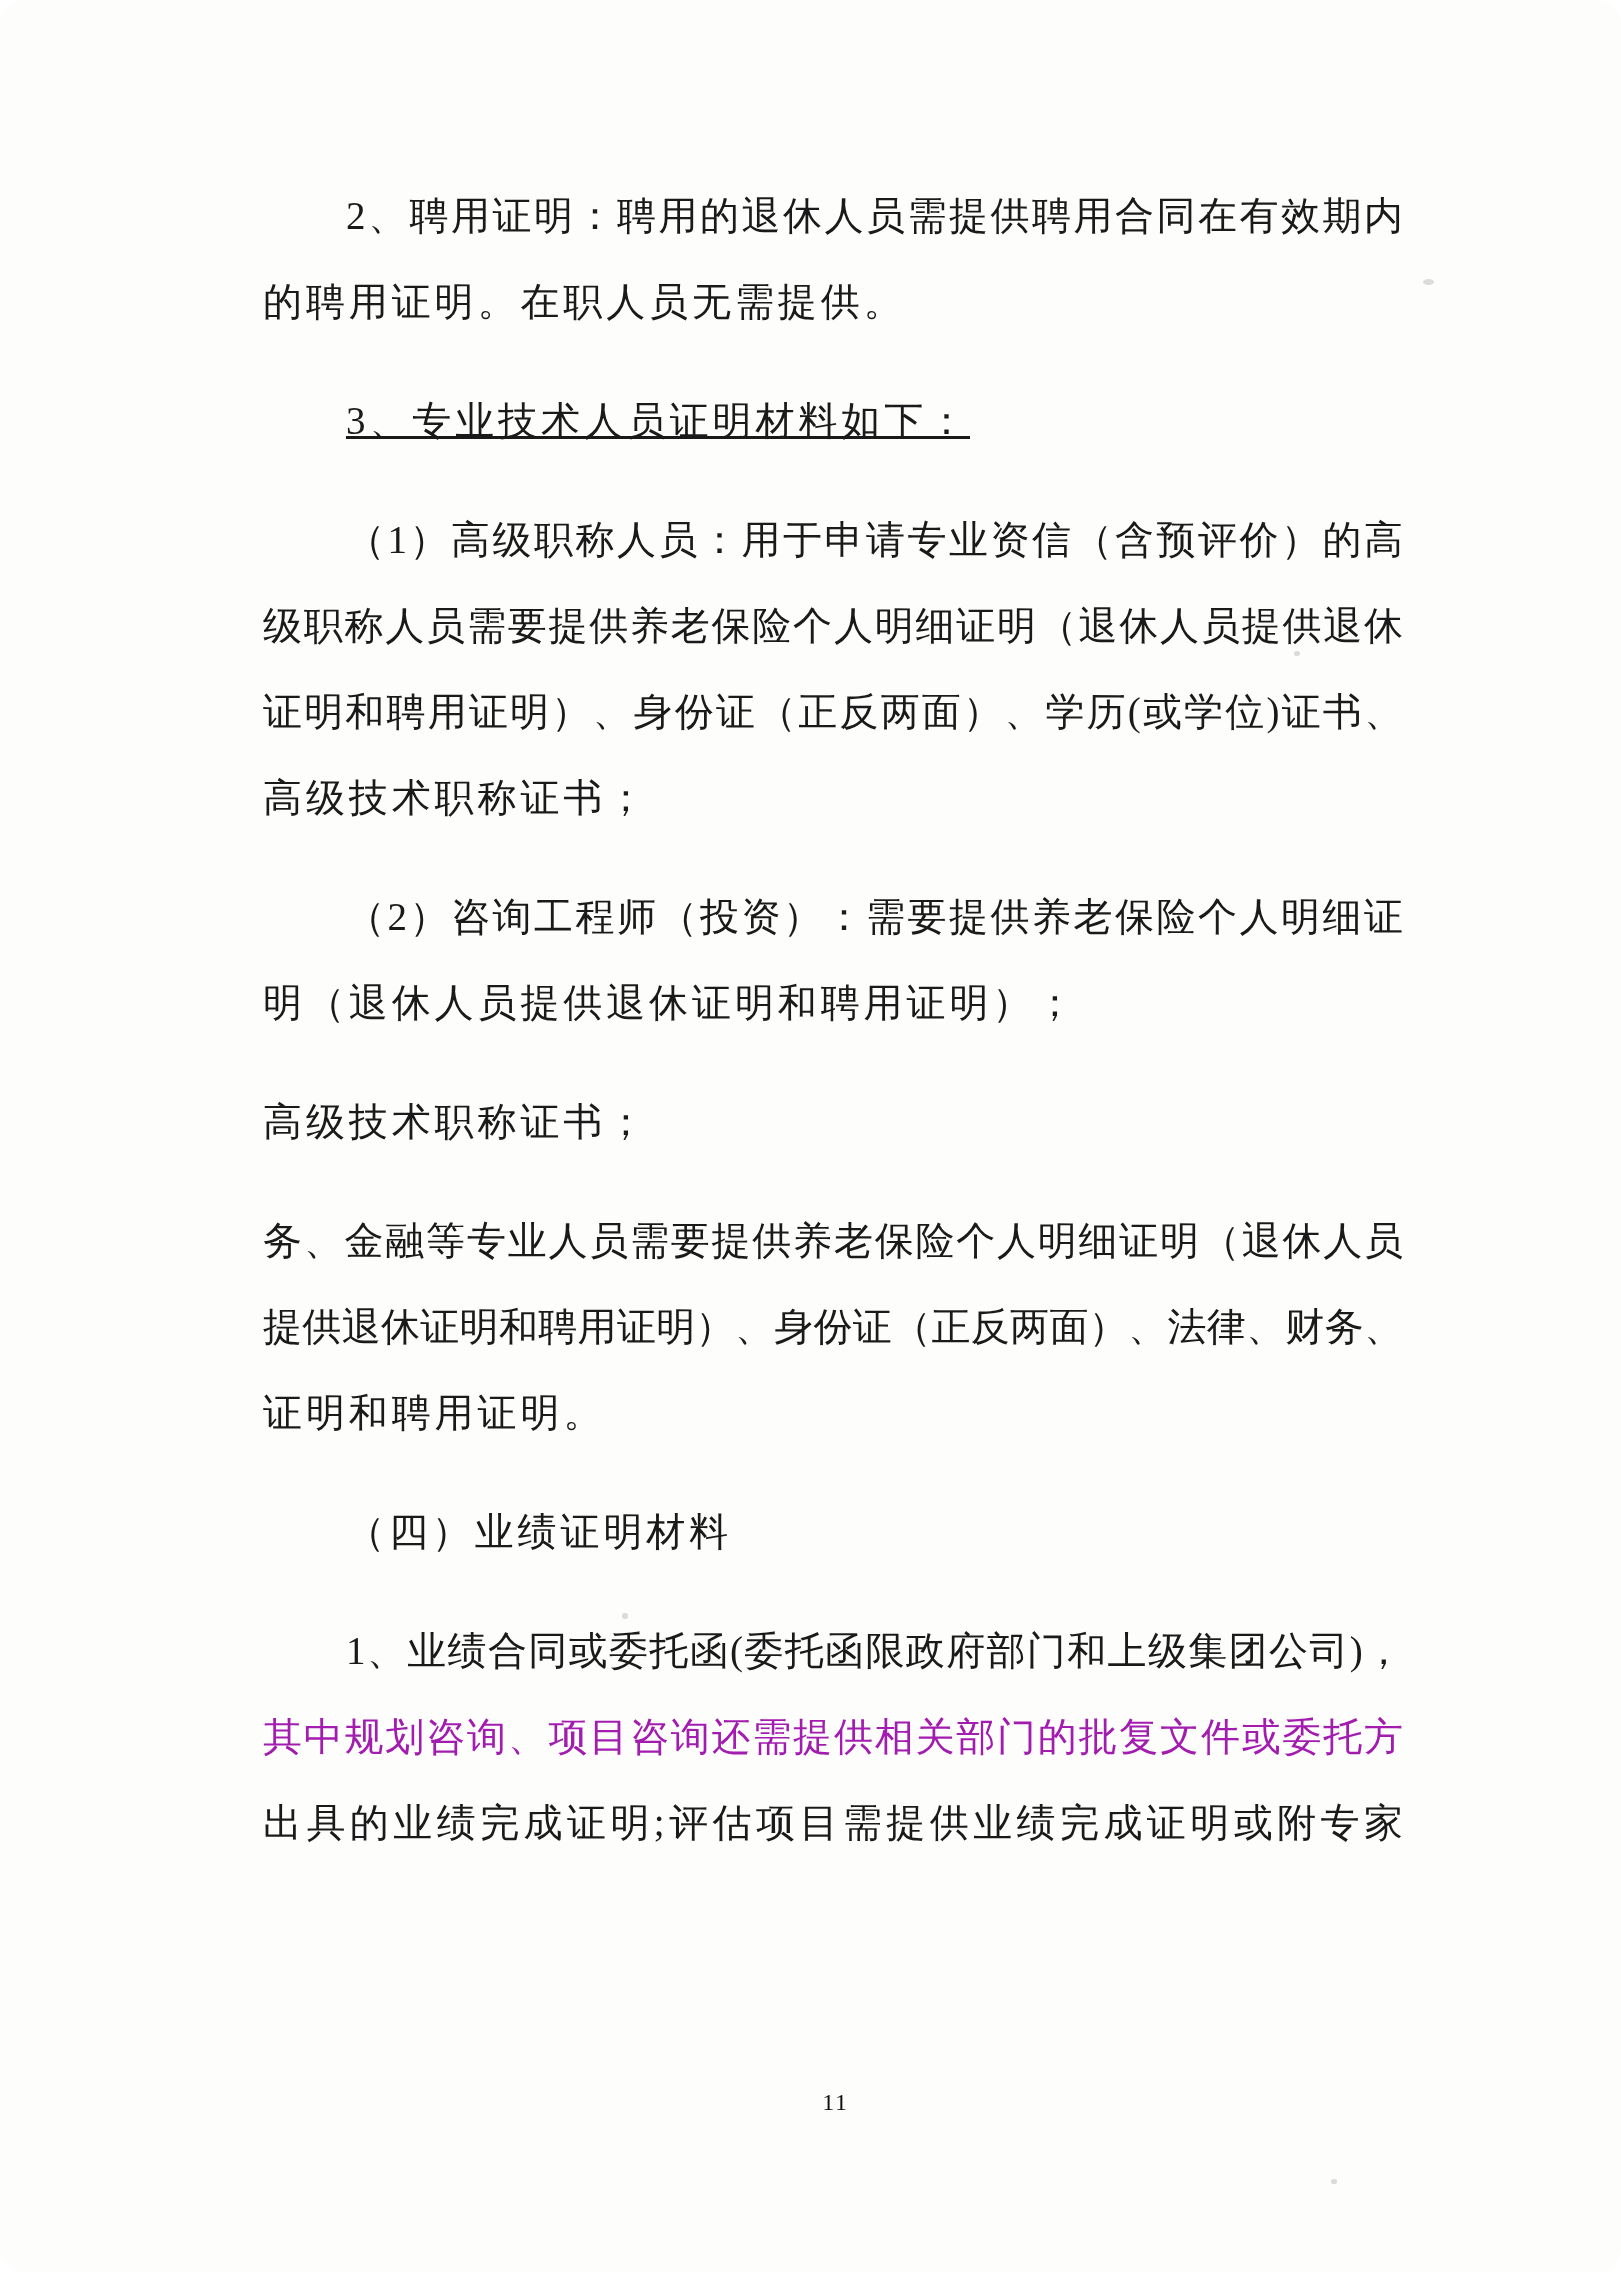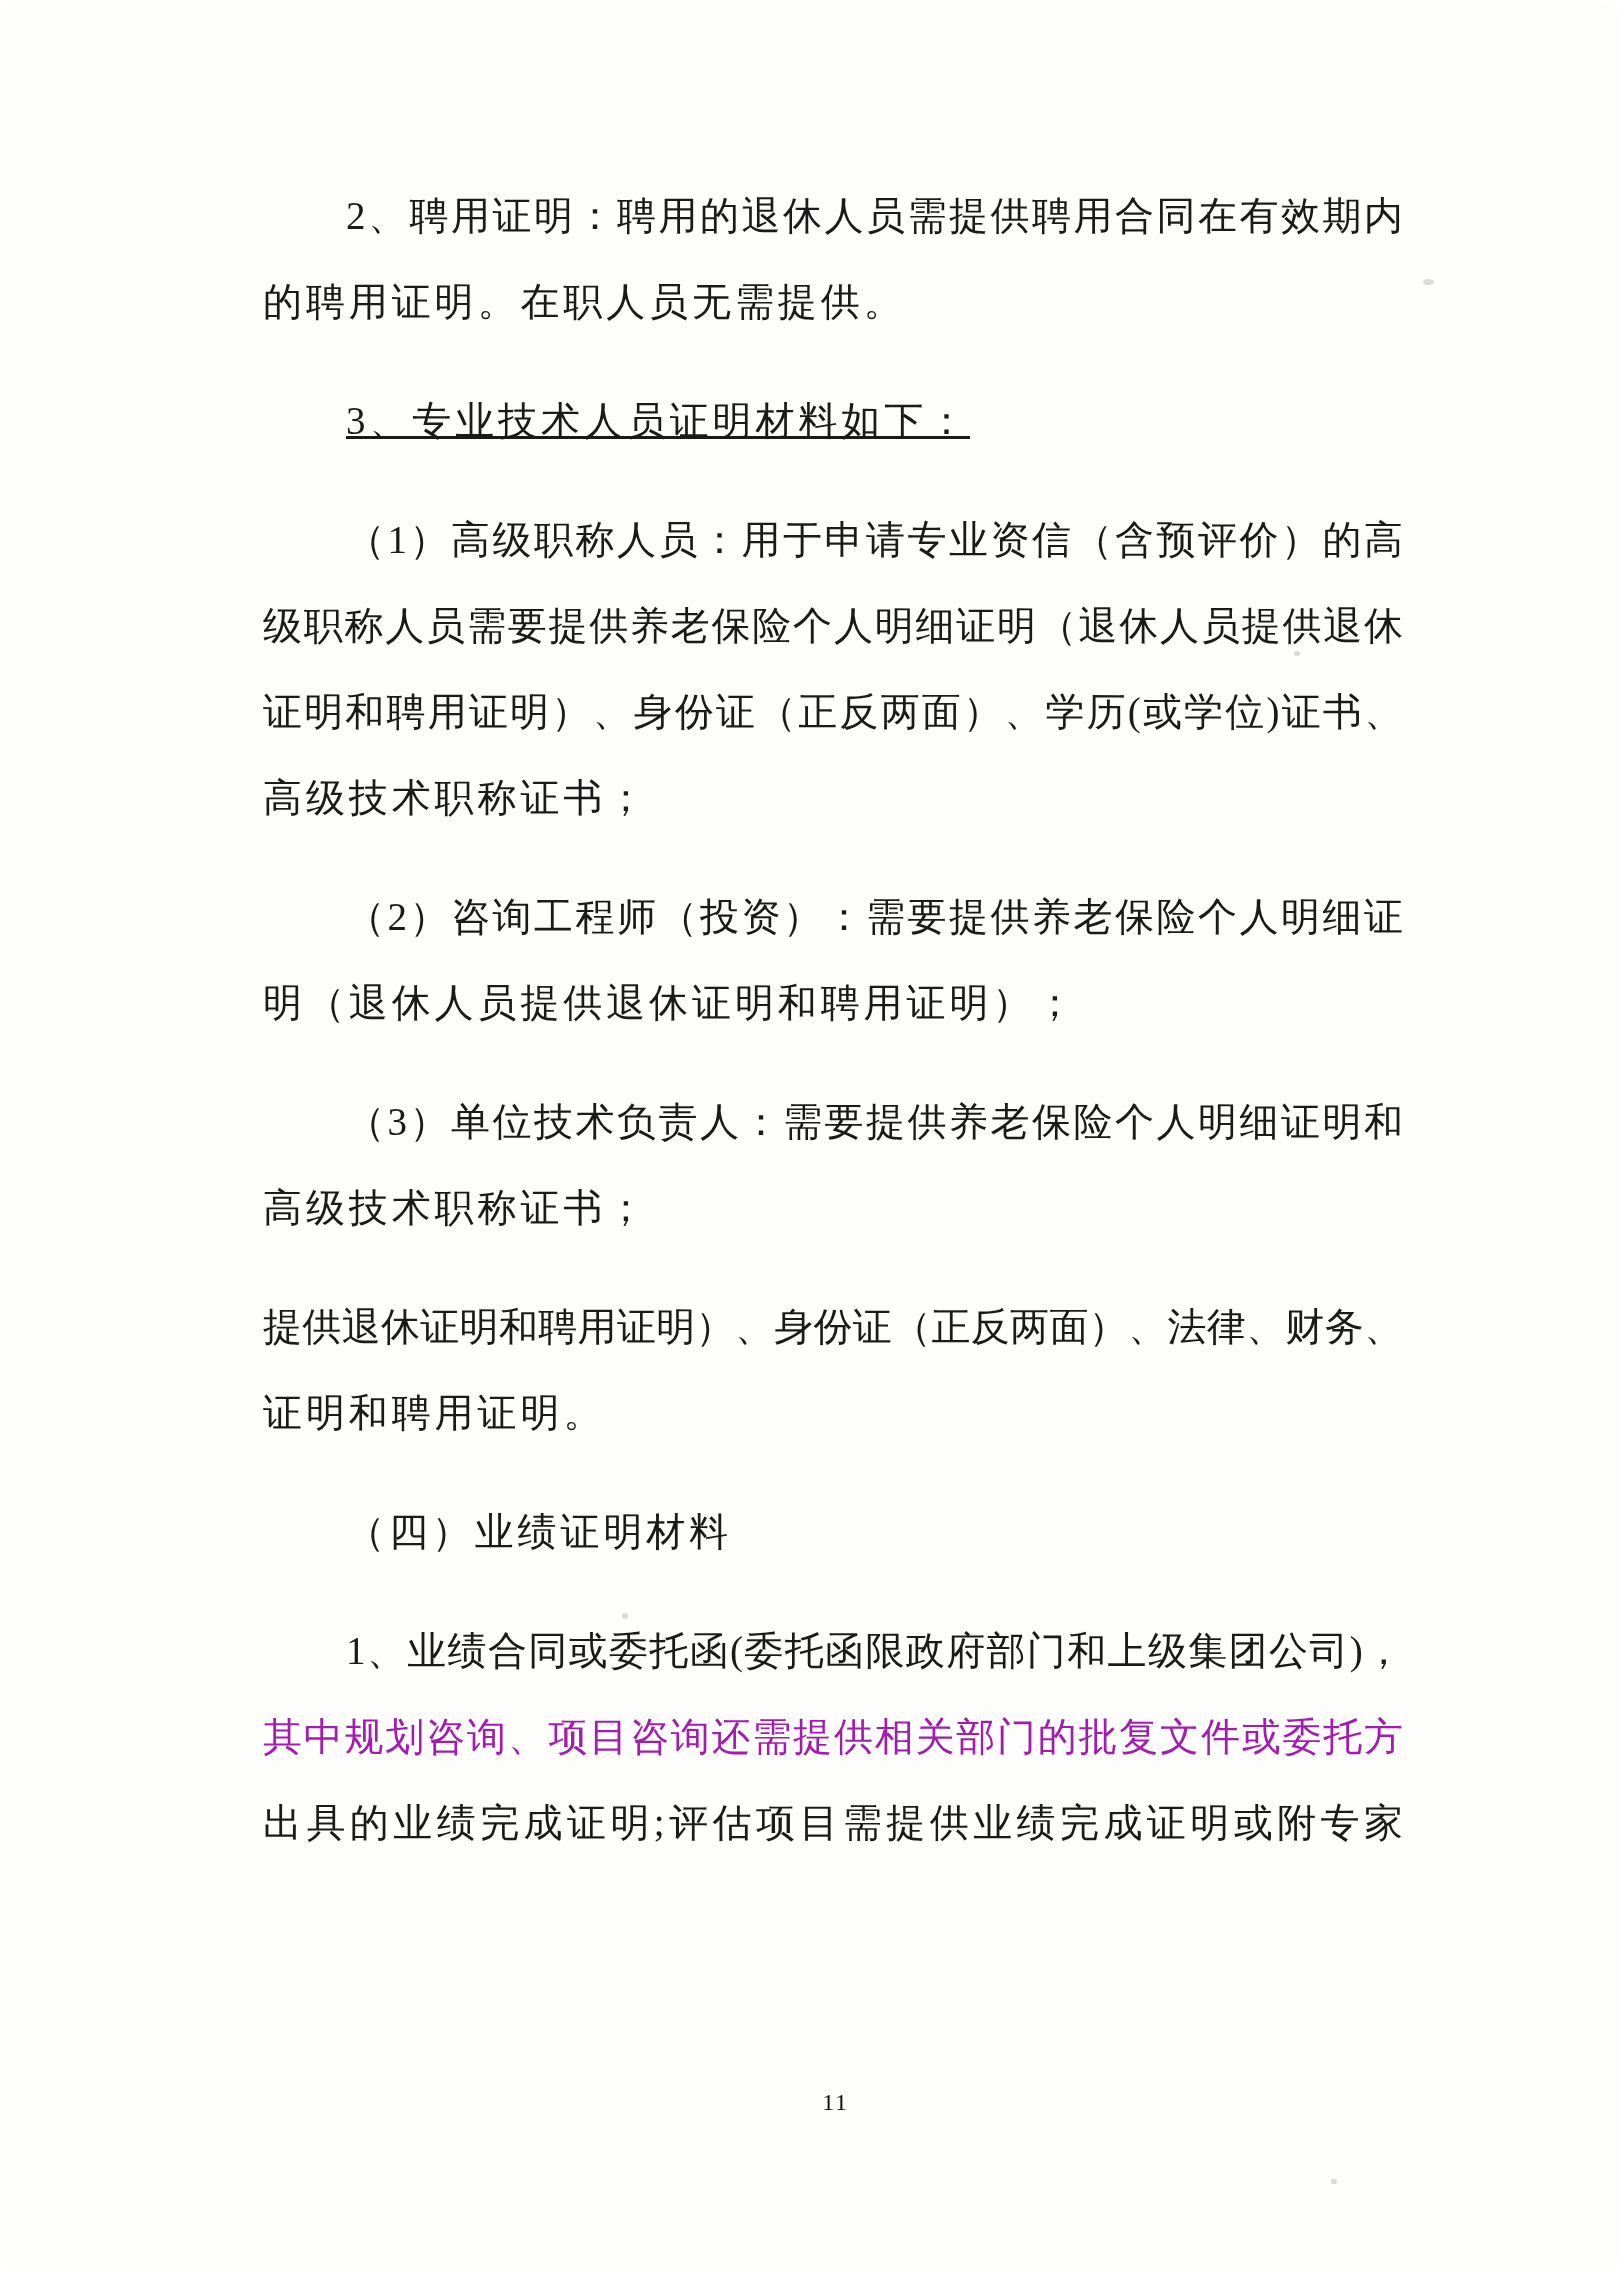--- a/index.html
+++ b/index.html
@@ -83,24 +83,24 @@
         <div class="line first fill" style="color: rgb(26, 26, 26);">（1）高级职称人员：用于申请专业资信（含预评价）的高</div>
         <div class="line fill" style="color: rgb(26, 26, 26);">级职称人员需要提供养老保险个人明细证明（退休人员提供退休</div>
         <div class="line fill" style="color: rgb(26, 26, 26);">证明和聘用证明）、身份证（正反两面）、学历(或学位)证书、</div>
         <div class="line" style="color: rgb(26, 26, 26);">高级技术职称证书；</div>
       </div>
       <div class="para">
         <div class="line first fill" style="color: rgb(26, 26, 26);">（2）咨询工程师（投资）：需要提供养老保险个人明细证</div>
         <div class="line" style="color: rgb(26, 26, 26);">明（退休人员提供退休证明和聘用证明）；</div>
       </div>
       <div class="para">
-        <div class="line first fill" style="color: rgb(26, 26, 26);">（3）单位技术负责人：需要提供养老保险个人明细证明和</div>
         <div class="line" style="color: rgb(26, 26, 26);">高级技术职称证书；</div>
       </div>
       <div class="para">
+        <div class="line fill" style="color: rgb(26, 26, 26);">务、金融等专业人员需要提供养老保险个人明细证明（退休人员</div>
         <div class="line fill" style="color: rgb(26, 26, 26);">提供退休证明和聘用证明）、身份证（正反两面）、法律、财务、</div>
         <div class="line" style="color: rgb(26, 26, 26);">证明和聘用证明。</div>
       </div>
       <div class="para">
         <div class="line first" style="color: rgb(26, 26, 26);">（四）业绩证明材料</div>
       </div>
       <div class="para">
         <div class="line first fill" style="color: rgb(26, 26, 26);">1、业绩合同或委托函(委托函限政府部门和上级集团公司)，</div>
         <div class="line fill" style="color: #a21caf;">其中规划咨询、项目咨询还需提供相关部门的批复文件或委托方</div>
         <div class="line fill" style="color: rgb(26, 26, 26);">出具的业绩完成证明;评估项目需提供业绩完成证明或附专家</div>

